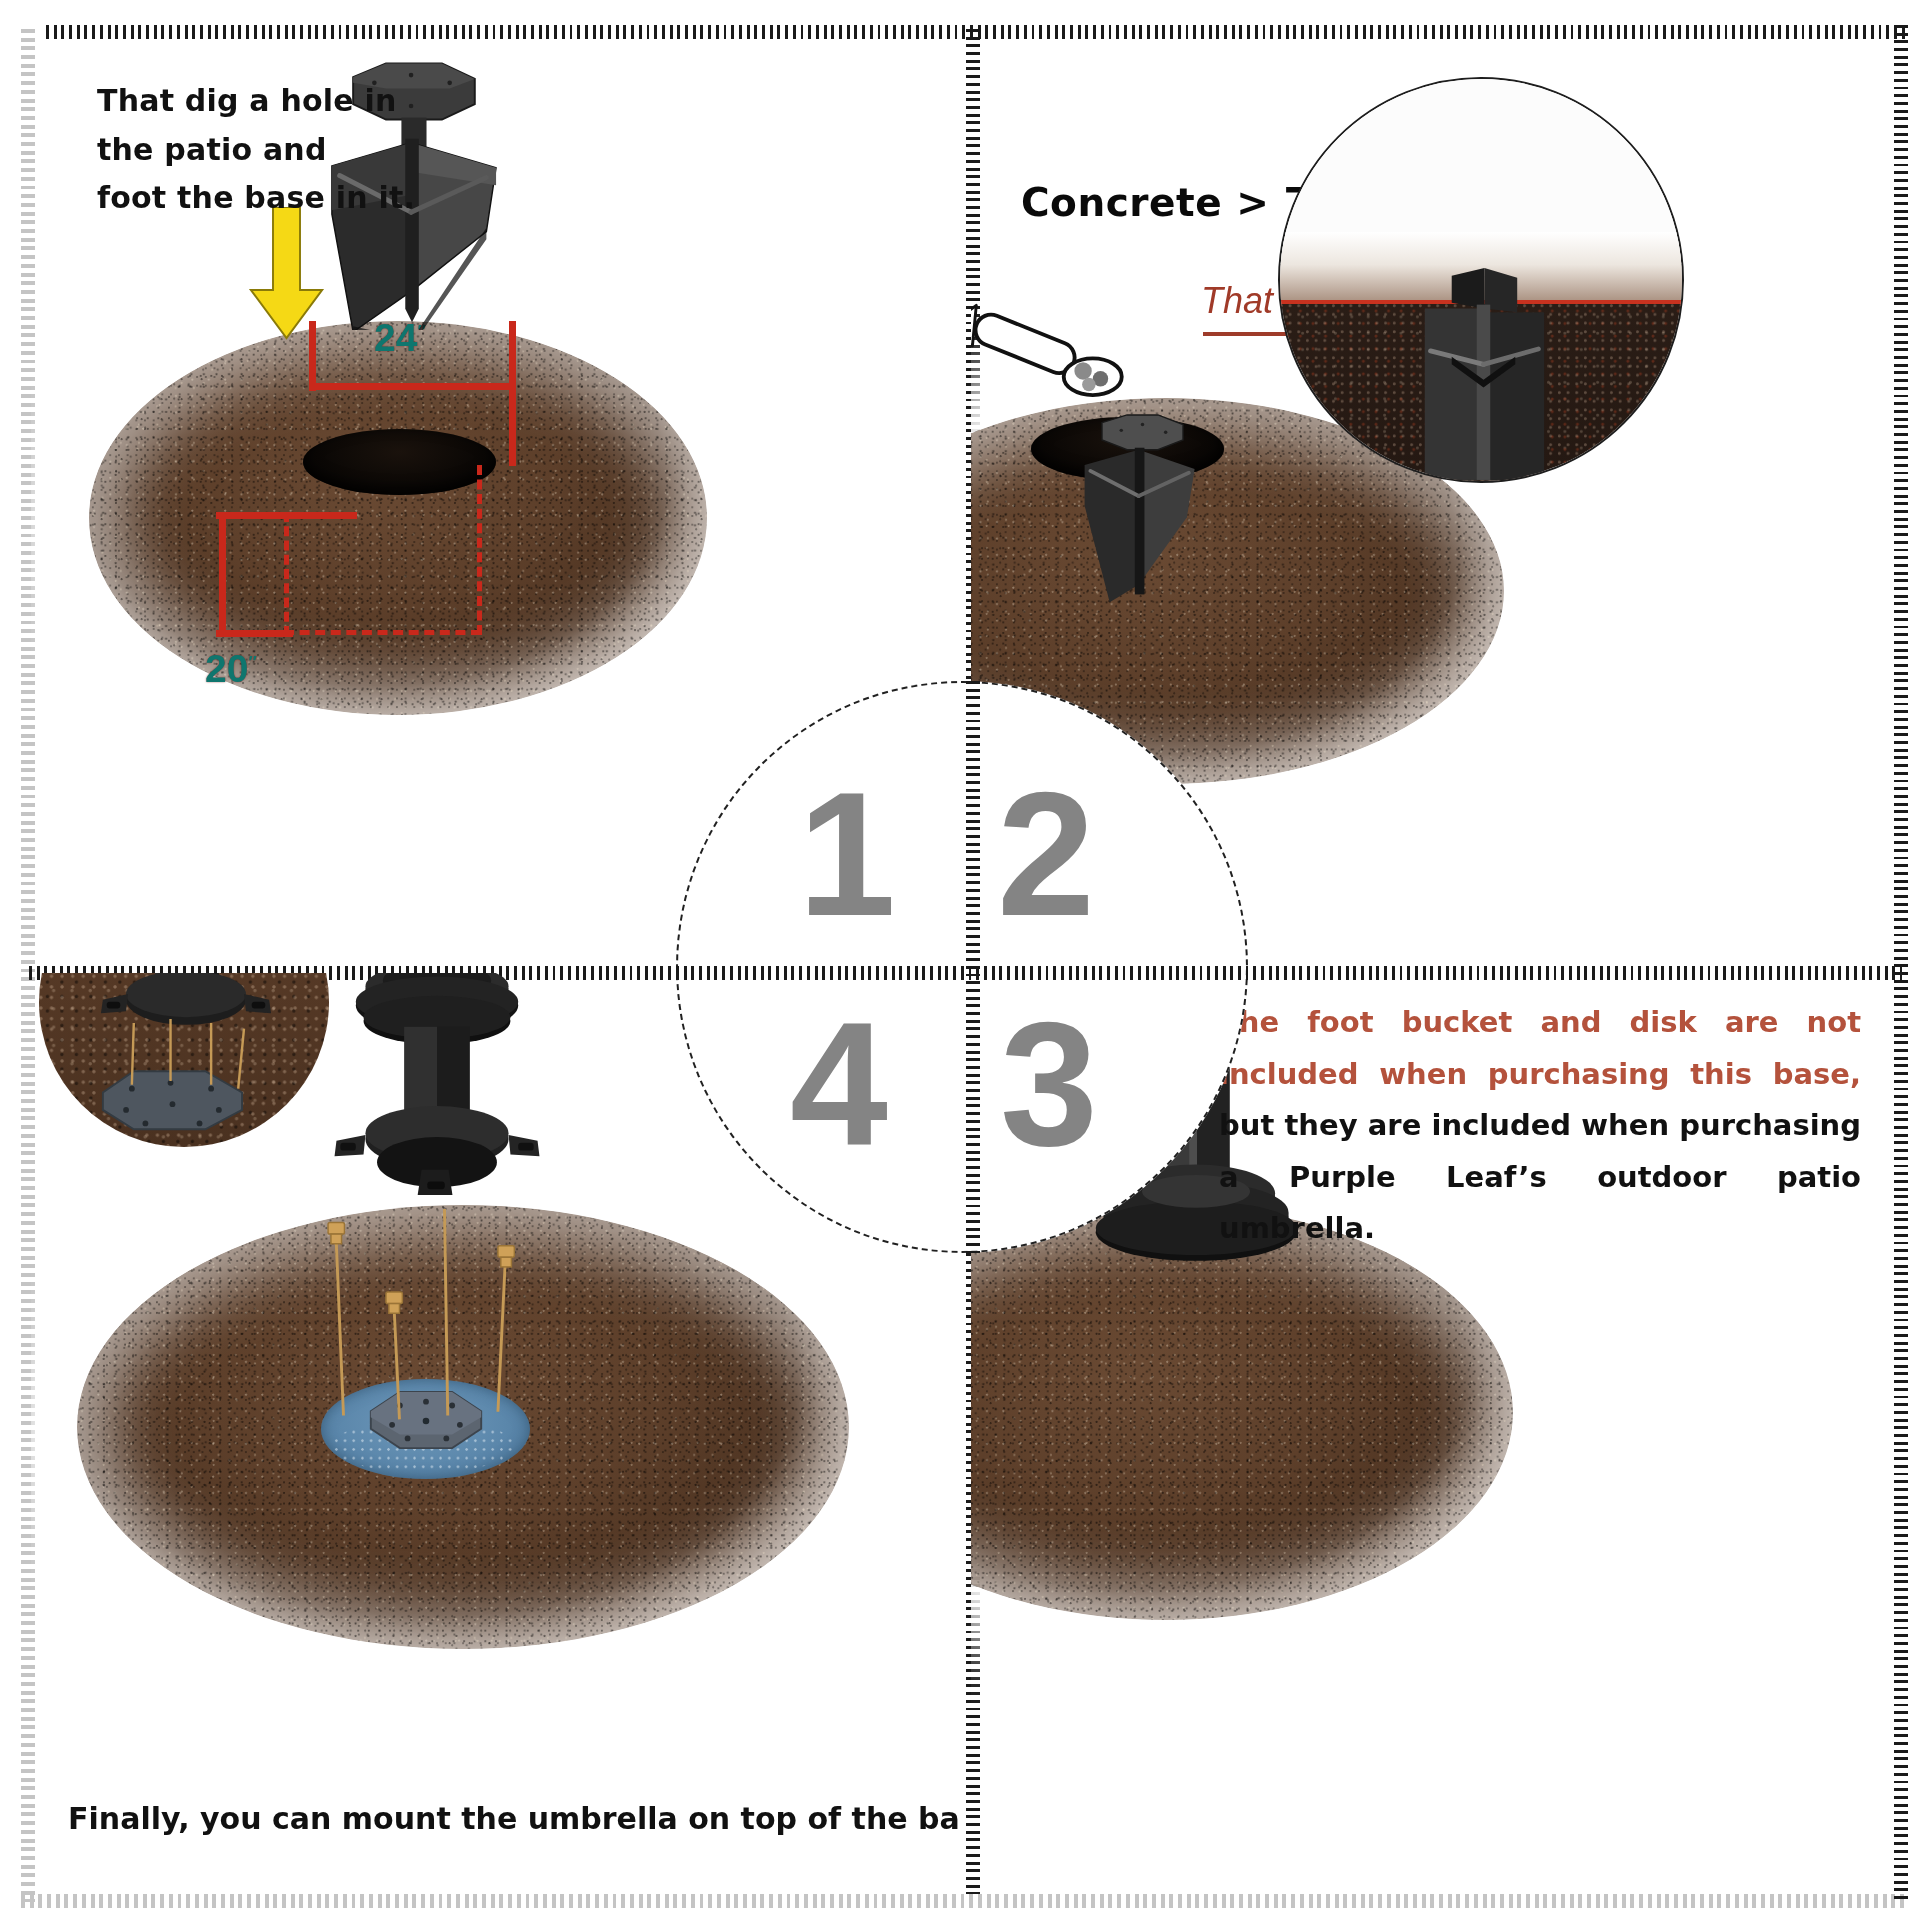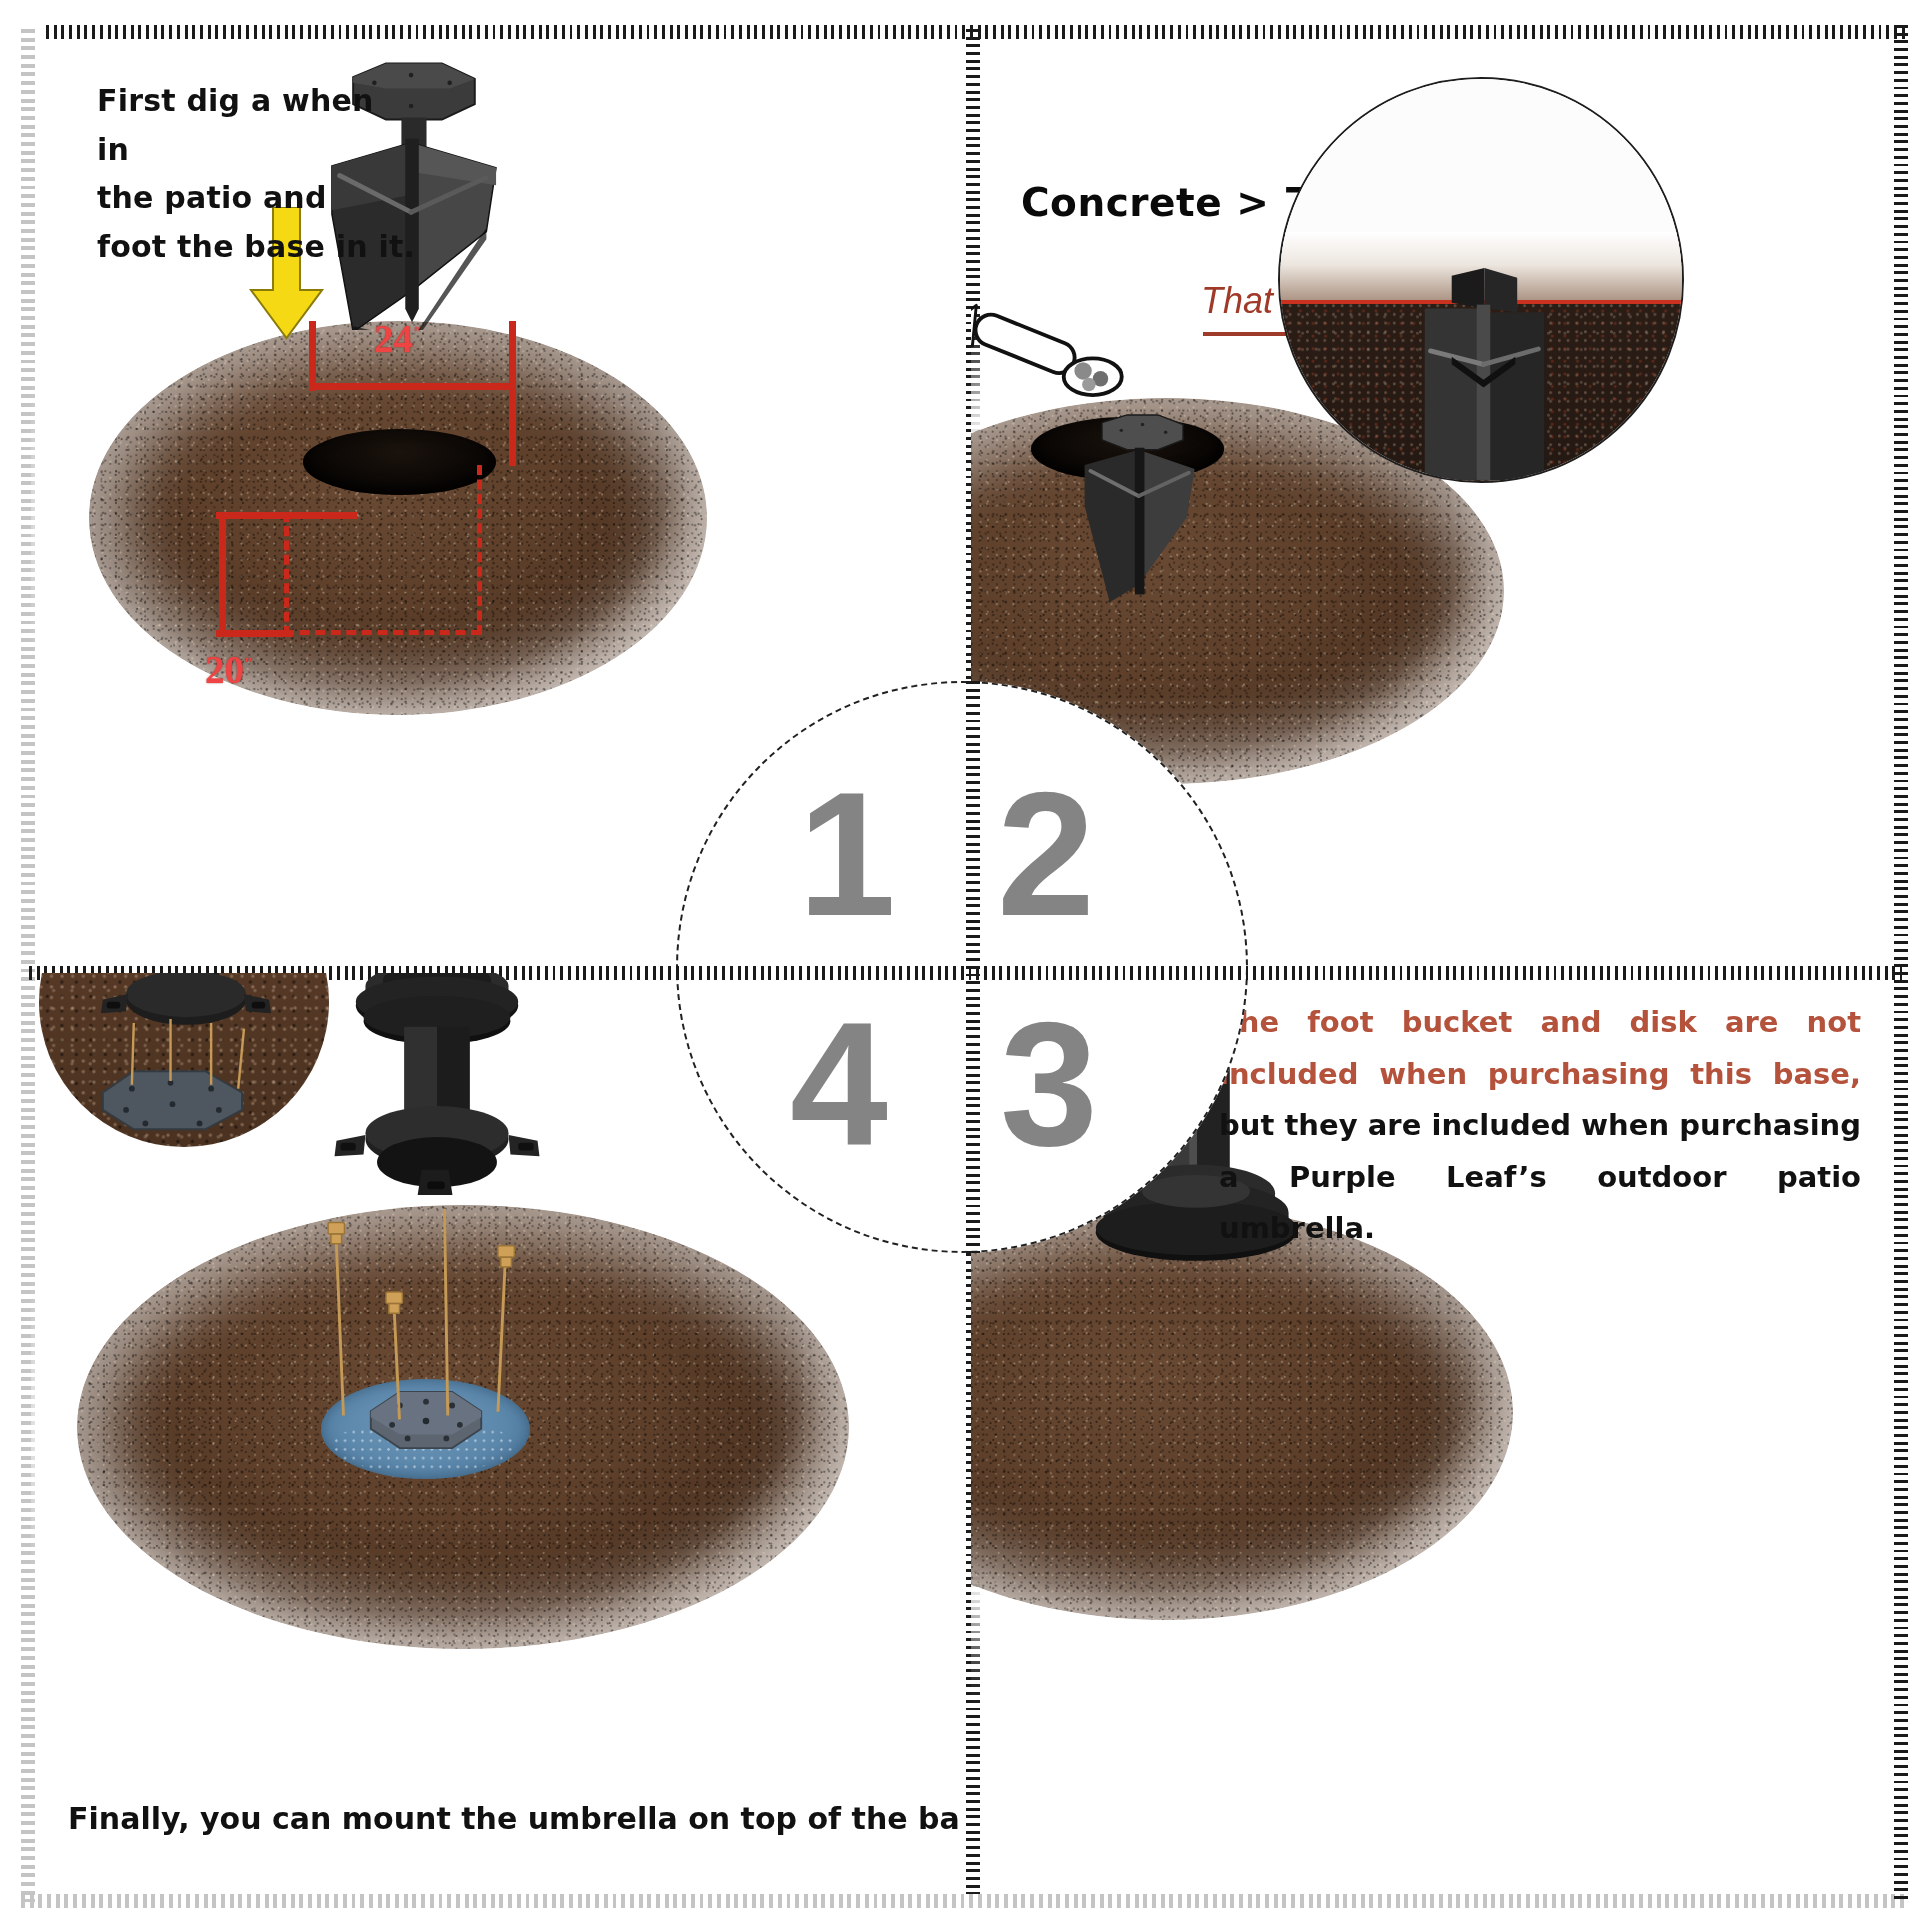--- a/index.html
+++ b/index.html
@@ -171,22 +171,22 @@
     border-left: 5.8px dashed #c9281b;
     width: 0;
   }
   .dim.dashed-h {
     background: none;
     border-top: 5.8px dashed #c9281b;
     height: 0;
   }
   .dim-label {
     position: absolute;
-    color: #ef4444;
-    font-family: Liberation Serif, serif;
+    color: #0f766e;
+    font-family: Liberation Sans, sans-serif;
     font-weight: bold;
     font-size: 39px;
     text-shadow: 0 0 1.9px rgba(120,10,5,.7);
   }
   .dim-label sup { font-size: 17.4px; vertical-align: super; }
 
   
   .yarrow { position: absolute; }
 
   
@@ -292,21 +292,21 @@
         <polygon points="112,92 126,92 126,268 119,282 112,268" fill="#1f1f1f"></polygon>
 
         <line x1="44" y1="130" x2="118" y2="168" stroke="#6a6a6a" stroke-width="5" stroke-linecap="round"></line>
         <line x1="118" y1="168" x2="196" y2="132" stroke="#5a5a5a" stroke-width="5" stroke-linecap="round"></line>
 
         <polygon points="58,286 119,300 196,184 196,196 119,306 58,292" fill="#0d0d0d" opacity=".7"></polygon>
       </svg>
     </div>
 
     <div class="step-text p1-text">
-      <div>First dig a when in</div>
+      <div>That dig a hole in</div>
       <div>the patio and</div>
       <div>foot the base in it.</div>
     </div>
   </div>
 
   <div class="panel" style="left:971px; top:31px; width:929px; height:927px;">
 
     <div class="mound" style="left:-143px; top:367px; width:676px; height:386px;"></div>
     <div class="mound-fade" style="left:-143px; top:367px; width:676px; height:386px;"></div>
 

